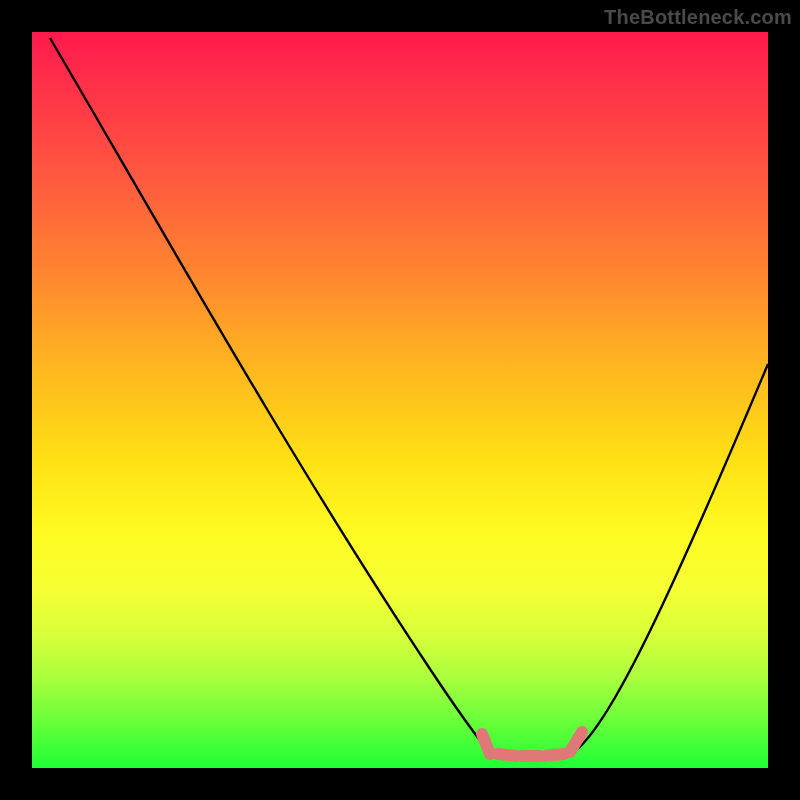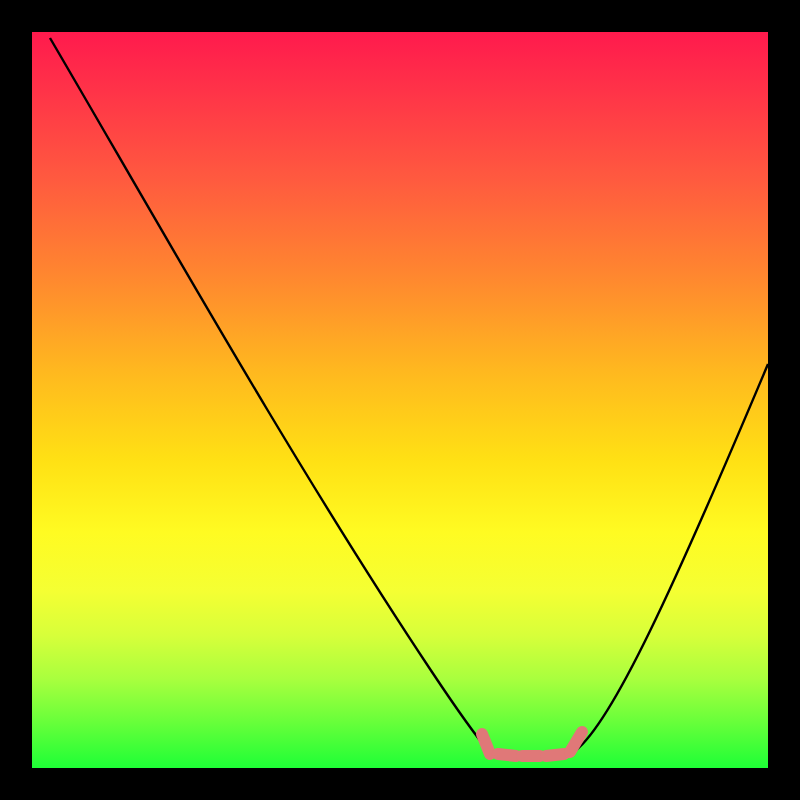--- a/index.html
+++ b/index.html
@@ -83,13 +83,14 @@
       <line x1="450" y1="702" x2="458" y2="722"></line>
 
       <line x1="466" y1="722" x2="484" y2="724"></line>
       <line x1="490" y1="724" x2="508" y2="724"></line>
       <line x1="514" y1="724" x2="532" y2="722"></line>
 
       <line x1="538" y1="720" x2="550" y2="700"></line>
     </g>
   </svg>
 
+  <div class="watermark">TheBottleneck.com</div>
 </div>
 
 </body></html>

